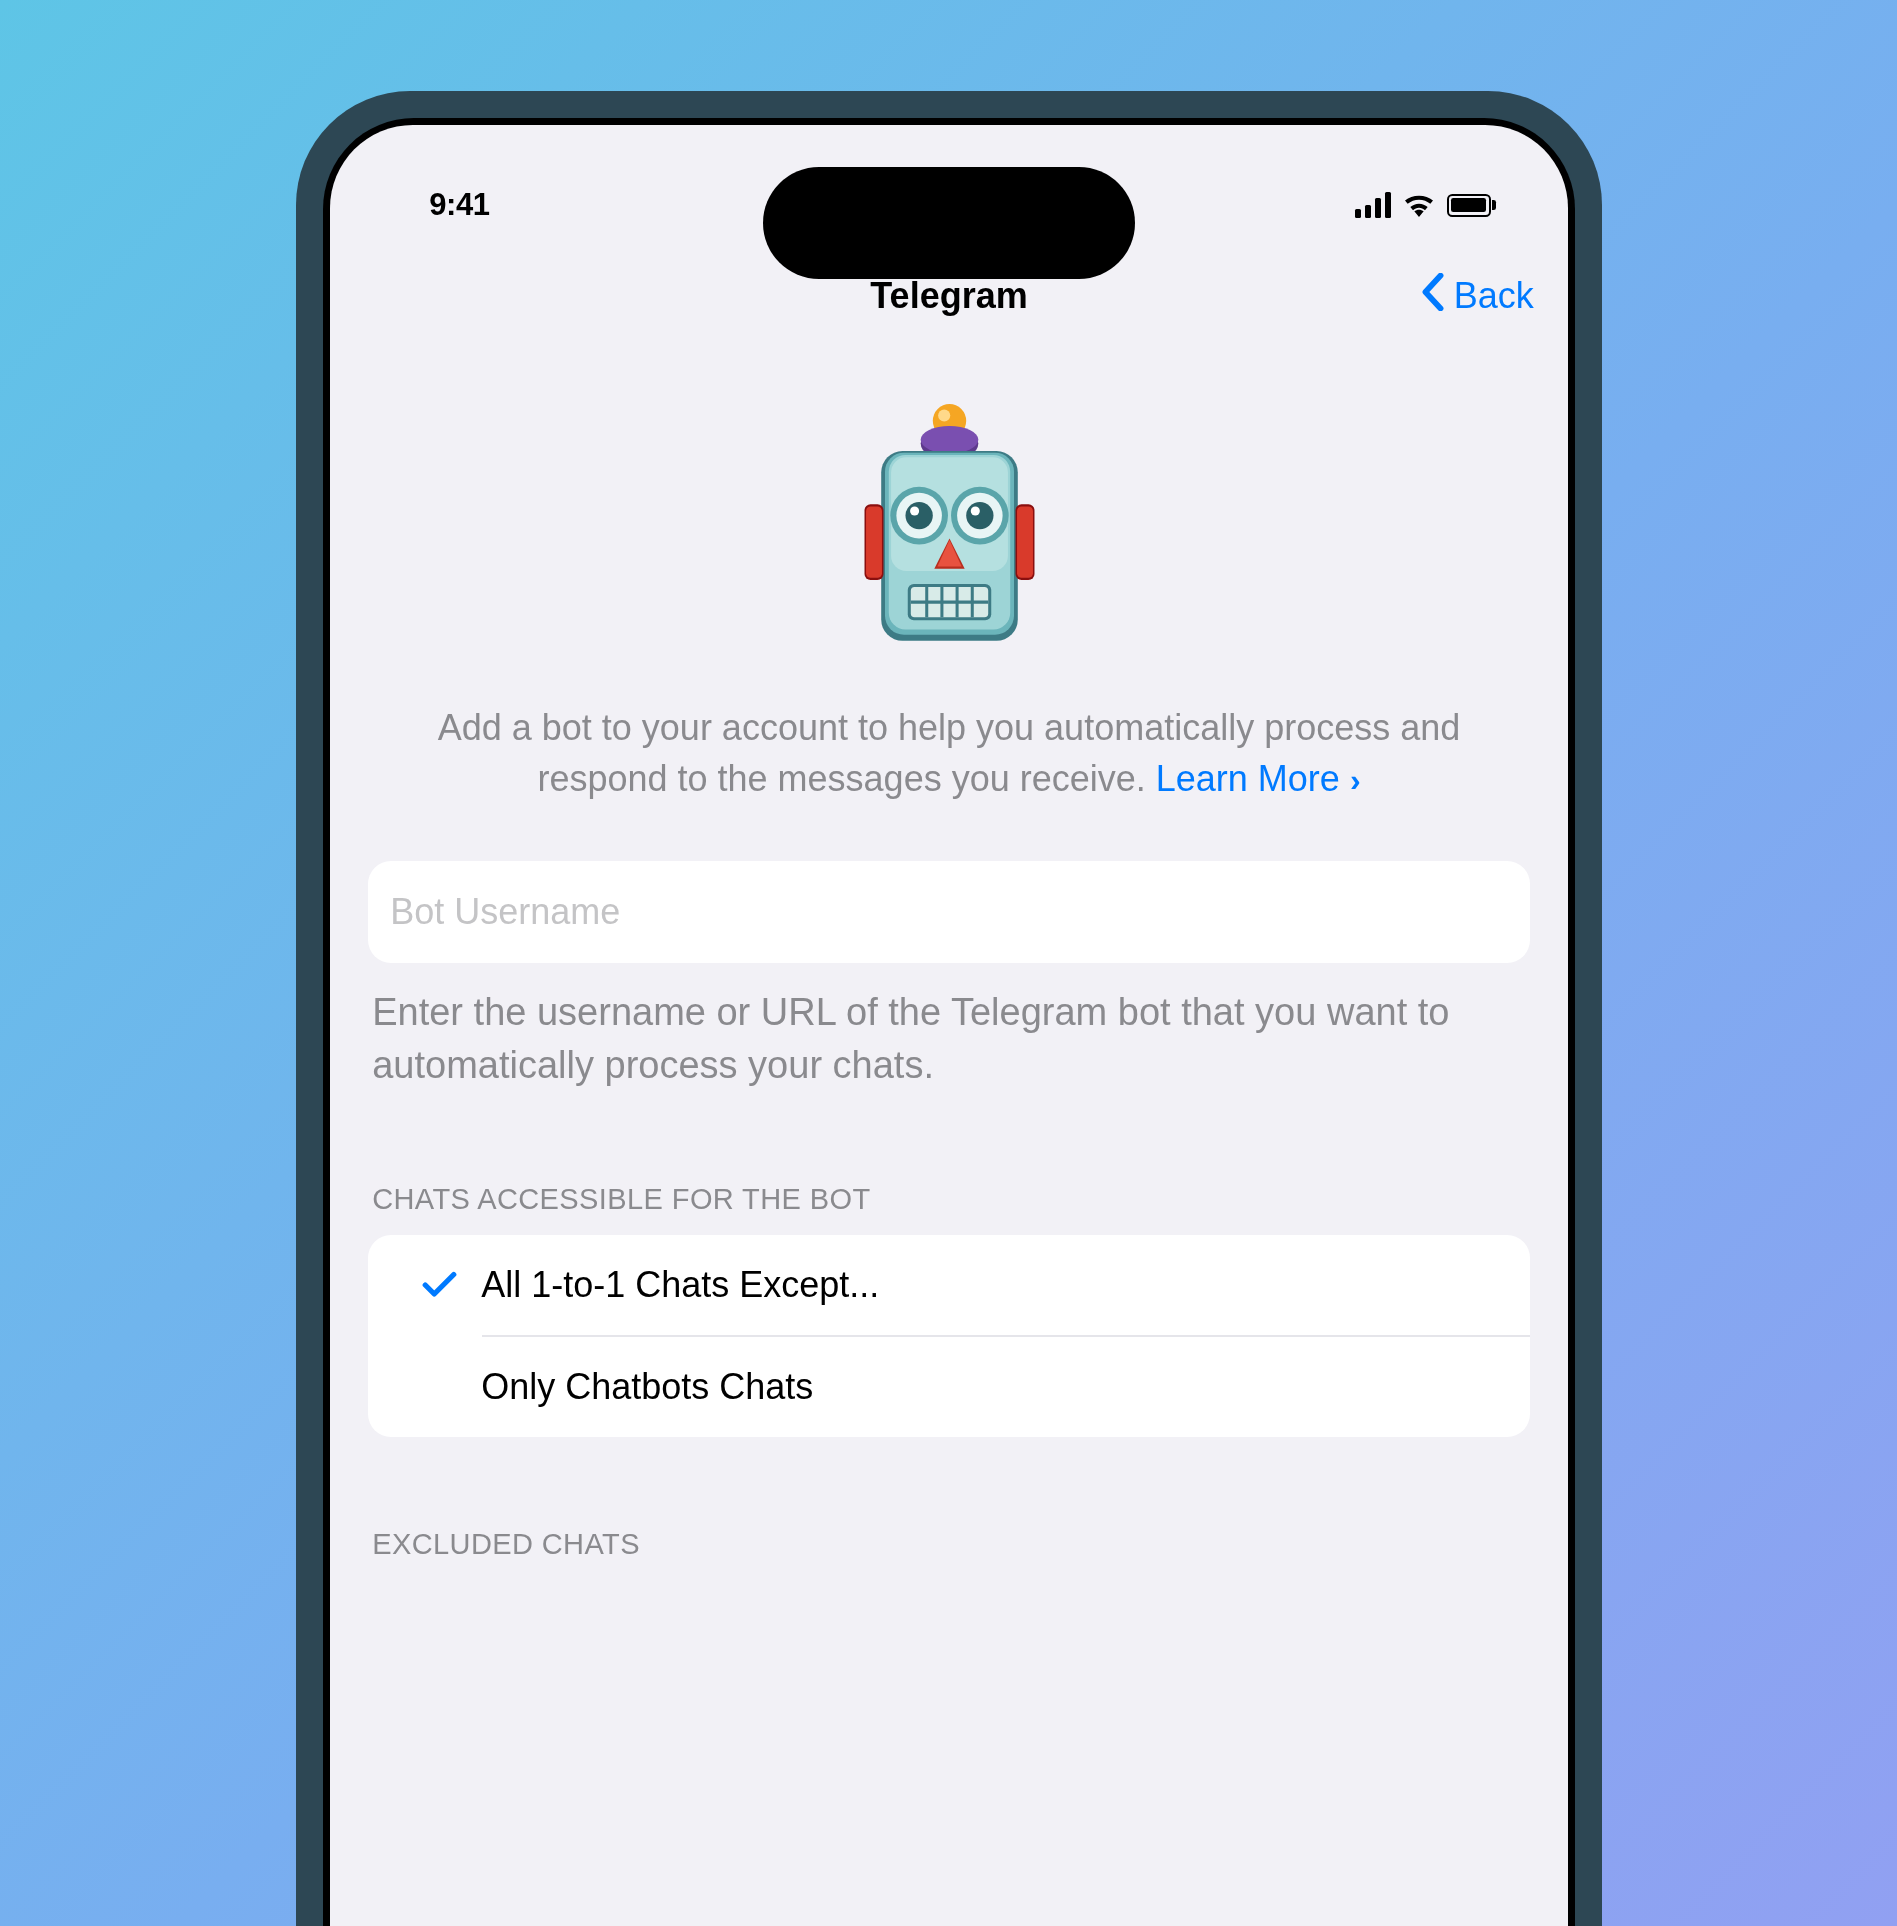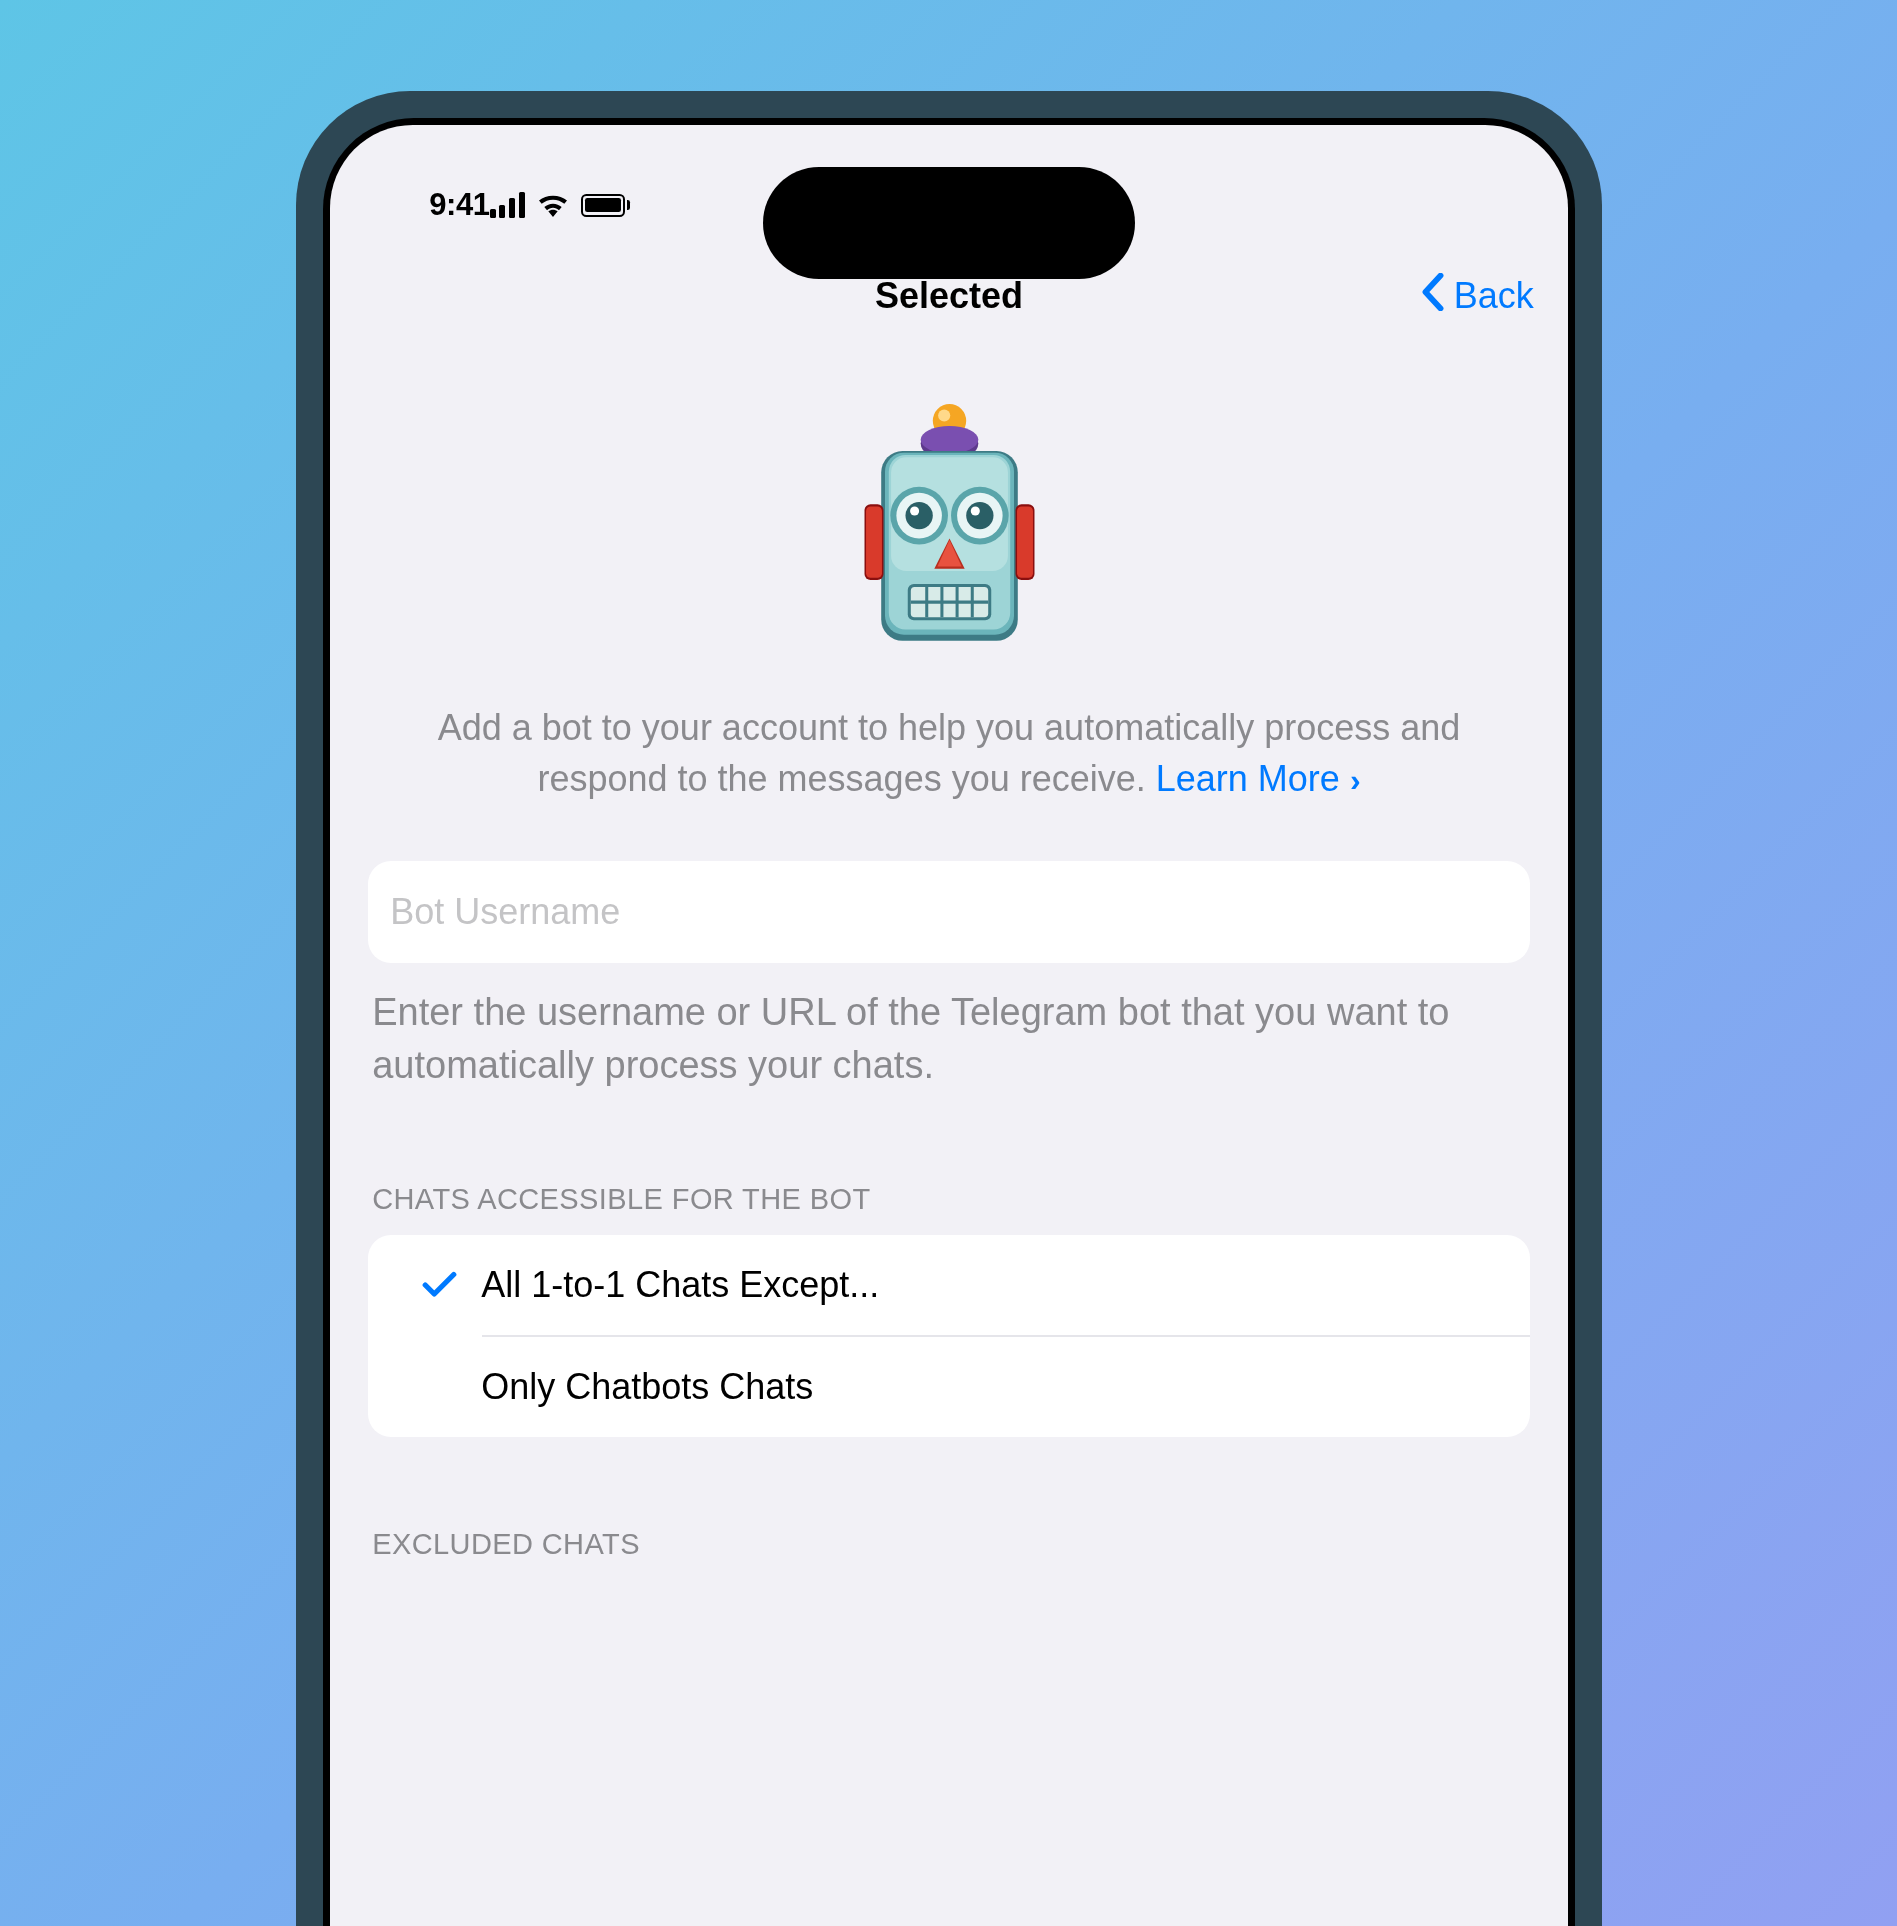--- a/index.html
+++ b/index.html
@@ -45,21 +45,21 @@
       left: 50%;
       transform: translateX(-50%);
       width: 372px;
       height: 112px;
       background: #000;
       border-radius: 61px;
       z-index: 100;
     }
     .status-bar {
       display: flex;
-      justify-content: flex-start;
+      justify-content: space-between;
       align-items: center;
       padding: 42px 72px 0 99px;
       height: 118px;
     }
     .status-time {
       font-size: 31px;
       font-weight: 600;
       color: #000;
       letter-spacing: -0.4px;
     }
@@ -259,21 +259,21 @@
 
       <div class="nav-bar">
         <div class="back-button">
           <span class="back-chevron">
             <svg width="24" height="38" viewBox="0 0 18 30">
               <path d="M15 2 L3 15 L15 28" stroke="#007aff" stroke-width="4.5" fill="none" stroke-linecap="round" stroke-linejoin="round"></path>
             </svg>
           </span>
           <span>Back</span>
         </div>
-        <div class="nav-title">Selected</div>
+        <div class="nav-title">Telegram</div>
       </div>
 
       <div class="content">
 
         <div class="robot-illustration">
           <svg width="213" height="258" viewBox="0 0 280 340">
 
             <ellipse cx="140" cy="30" rx="22" ry="22" fill="#f5a623"></ellipse>
             <ellipse cx="133" cy="23" rx="8" ry="8" fill="#ffd98a"></ellipse>
 

